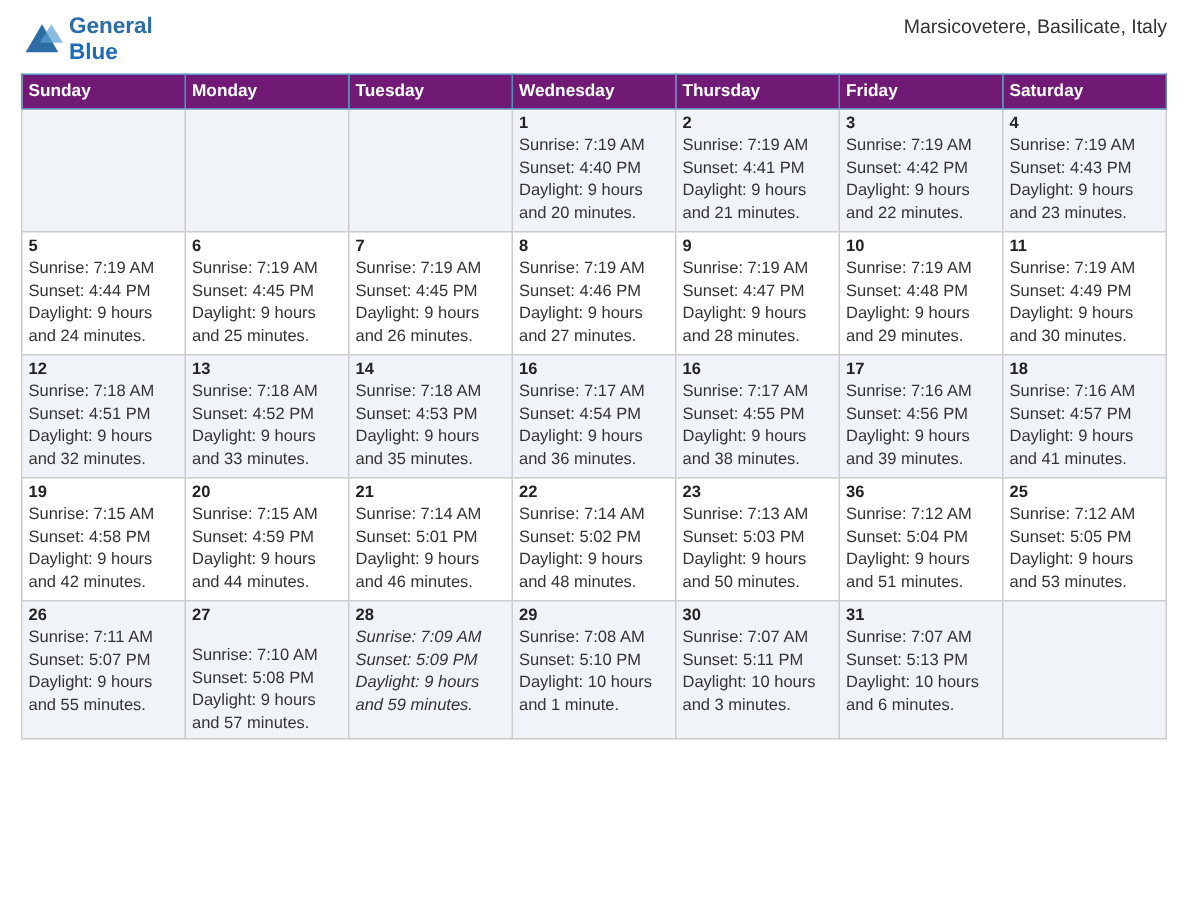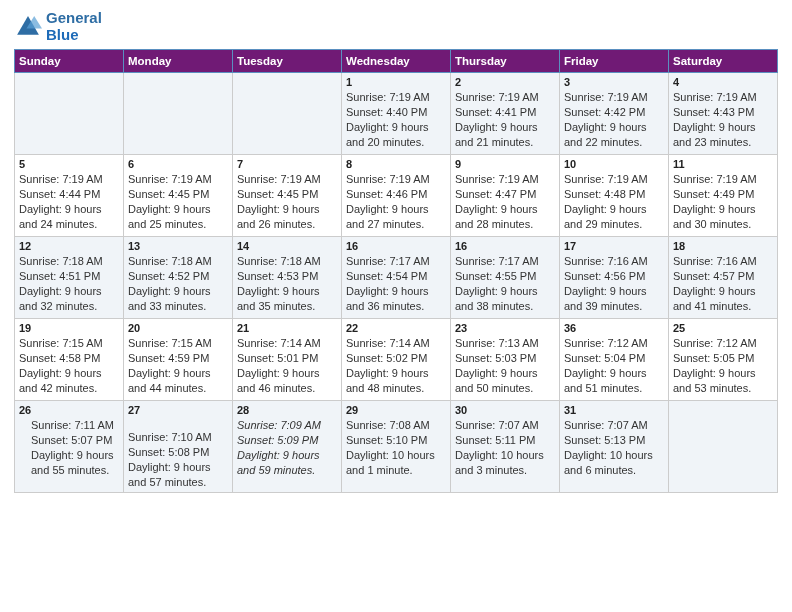--- a/index.html
+++ b/index.html
@@ -103,20 +103,21 @@
       <svg class="logo-icon" viewBox="0 0 36 36">
         <polygon points="18,4 32,28 4,28" fill="#2e6da4"></polygon>
         <polygon points="26,4 36,20 16,20" fill="#5a9fd4" opacity="0.7"></polygon>
       </svg>
       <div class="logo-text">
         <span style="color:#2e6da4">General</span><br>
         <span>Blue</span>
       </div>
     </div>
     <div class="title-block">
+      <div class="location">Marsicovetere, Basilicate, Italy</div>
     </div>
   </div>
 
   <table class="calendar-table">
     <thead>
       <tr>
 
       <th>Sunday</th>
           <th>Monday</th>
           <th>Tuesday</th>
@@ -309,21 +310,21 @@
             <span class="day-number">25</span>
             <div class="cell-text" style="white-space: pre-line;">Sunrise: 7:12 AM
 Sunset: 5:05 PM
 Daylight: 9 hours
 and 53 minutes.</div>
           </td>
         </tr>
         <tr>
           <td>
             <span class="day-number">26</span>
-            <div class="cell-text" style="white-space: pre-line; margin-left: 12px;">Sunrise: 7:11 AM
+            <div class="cell-text" style="white-space: pre-line;">Sunrise: 7:11 AM
 Sunset: 5:07 PM
 Daylight: 9 hours
 and 55 minutes.</div>
           </td>
           <td>
             <span class="day-number">27</span>
             <div class="cell-text" style="white-space: pre-line; margin-top: 14px;">Sunrise: 7:10 AM
 Sunset: 5:08 PM
 Daylight: 9 hours
 and 57 minutes.</div>

